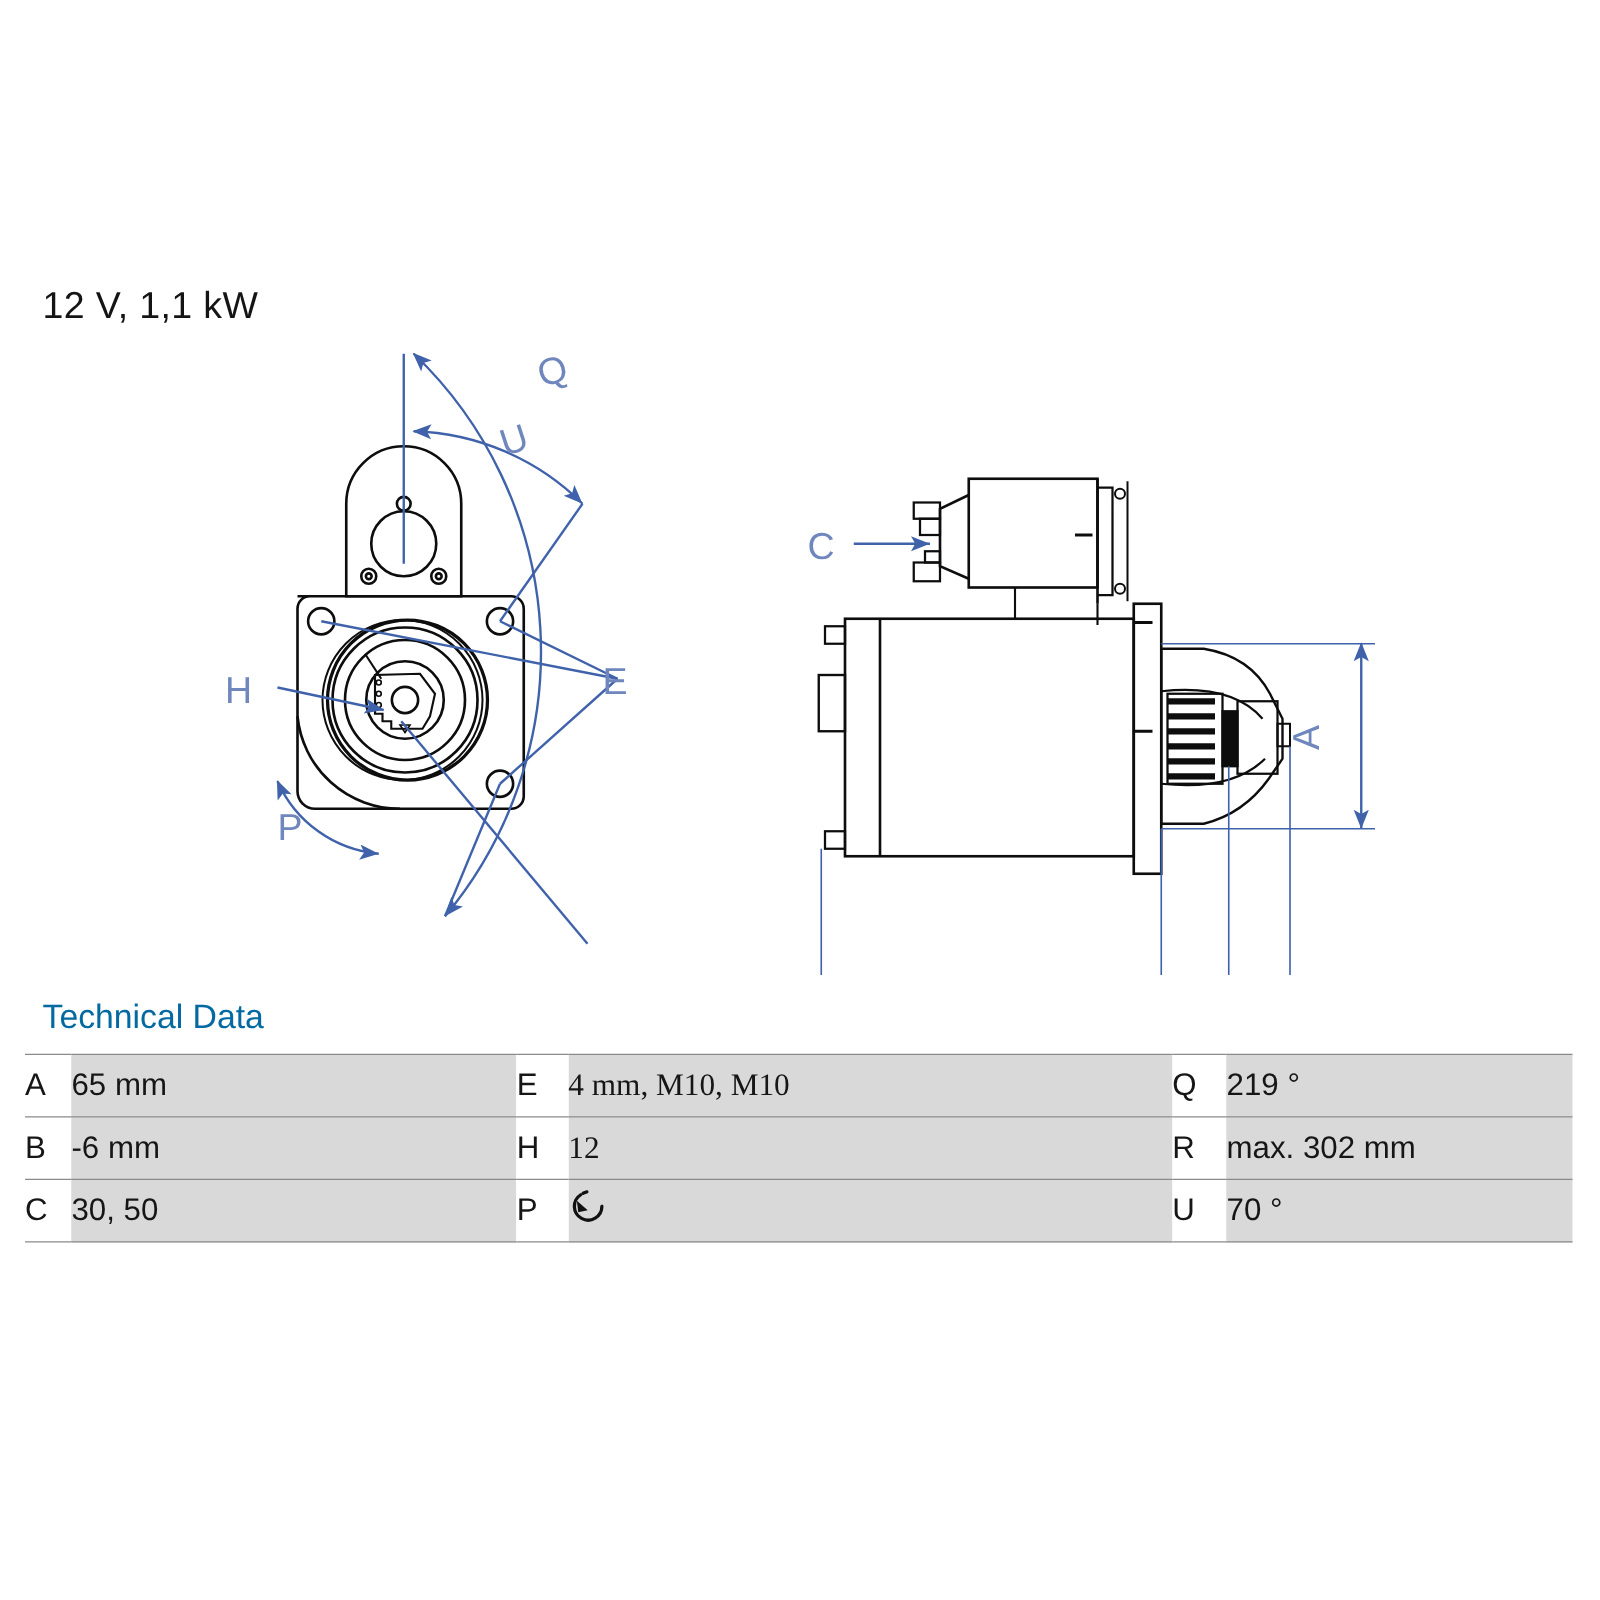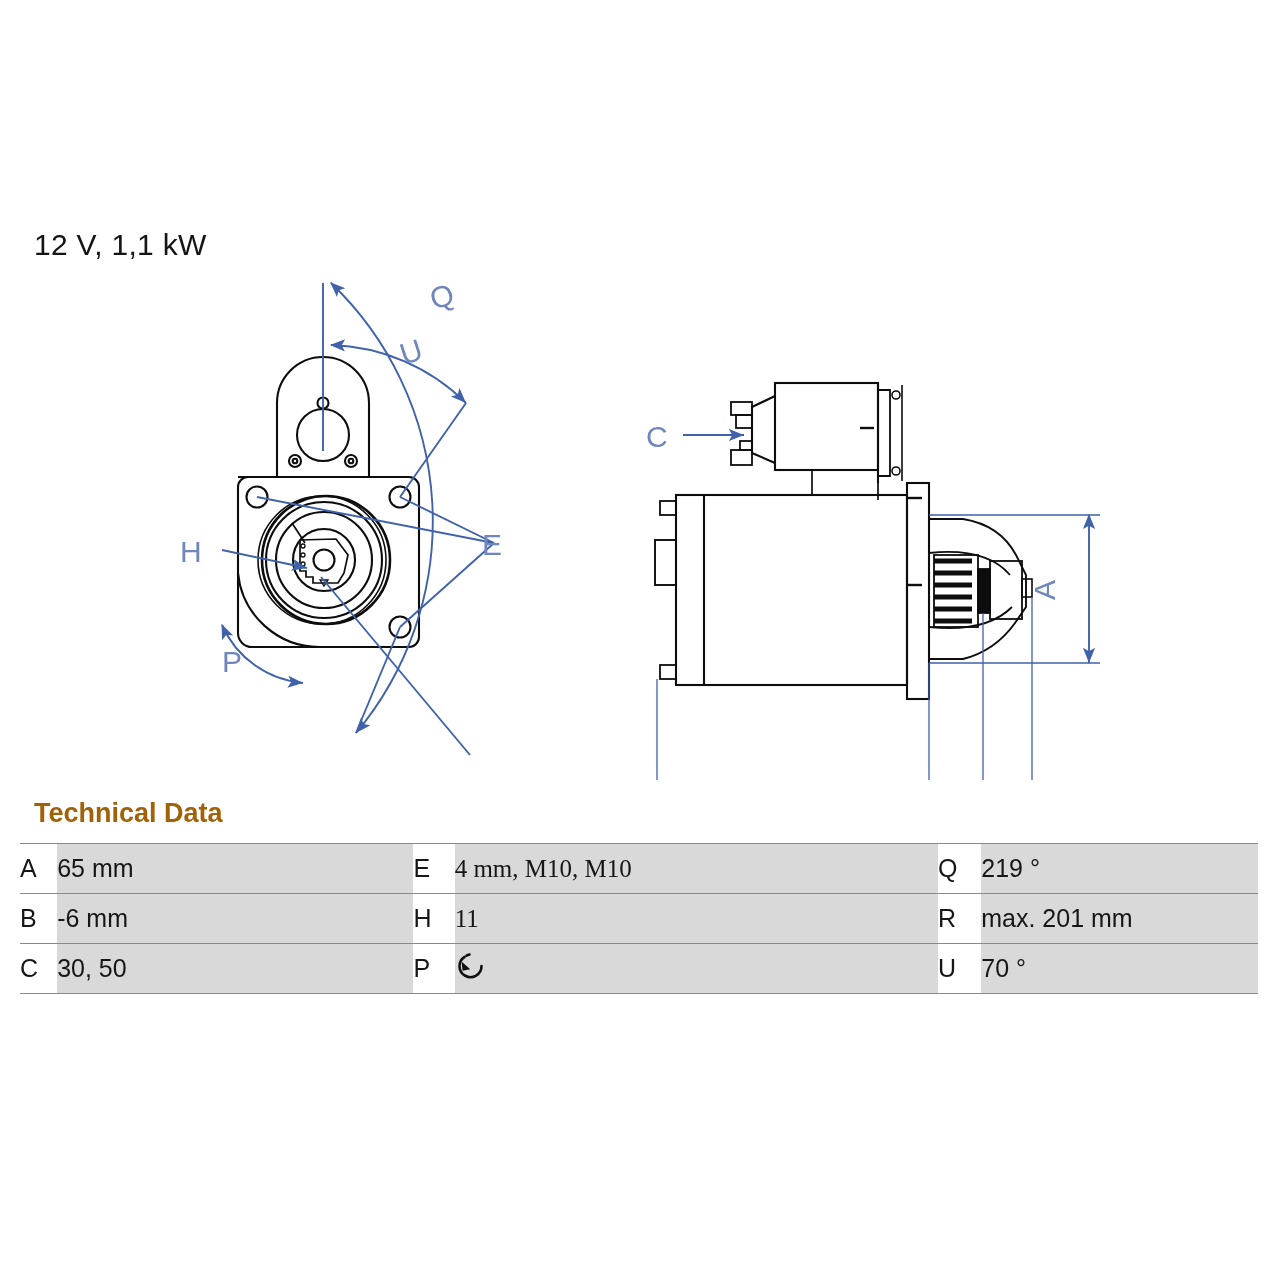--- a/index.html
+++ b/index.html
@@ -42,22 +42,22 @@
     height: 525px;
   }
   #drawings svg { display: block; }
 
   
   .section-heading {
     position: absolute;
     left: 34px;
     top: 798px;
     font-size: 27px;
-    font-weight: bold;
-    color: #a16207;
+    font-weight: normal;
+    color: #0369a1;
     white-space: nowrap;
   }
 
   
   #tech-table {
     position: absolute;
     left: 20px;
     top: 843px;
     width: 1238px;
     border-collapse: collapse;
@@ -270,23 +270,23 @@
         <td class="val c1">65 mm</td>
         <td class="key k2">E</td>
         <td class="val c2">4 mm, M10, M10</td>
         <td class="key k3">Q</td>
         <td class="val c3">219 °</td>
       </tr>
       <tr>
         <td class="key k1">B</td>
         <td class="val c1">-6 mm</td>
         <td class="key k2">H</td>
-        <td class="val c2">11</td>
+        <td class="val c2">12</td>
         <td class="key k3">R</td>
-        <td class="val c3">max. 201 mm</td>
+        <td class="val c3">max. 302 mm</td>
       </tr>
       <tr class="last-rule">
         <td class="key k1">C</td>
         <td class="val c1">30, 50</td>
         <td class="key k2">P</td>
         <td class="val c2">
           <span class="rot-icon">
             <svg width="34" height="34" viewBox="0 0 34 34">
               <path d="M26.5,17 A11,11 0 1,1 9.6,7.8" fill="none" stroke="#111111" stroke-width="2.6" stroke-linecap="round"></path>
               <path d="M11.5,6.6 A11,11 0 0,1 17,5.2" fill="none" stroke="#111111" stroke-width="2.6" stroke-linecap="round" stroke-dasharray="3.2 3.6"></path>

